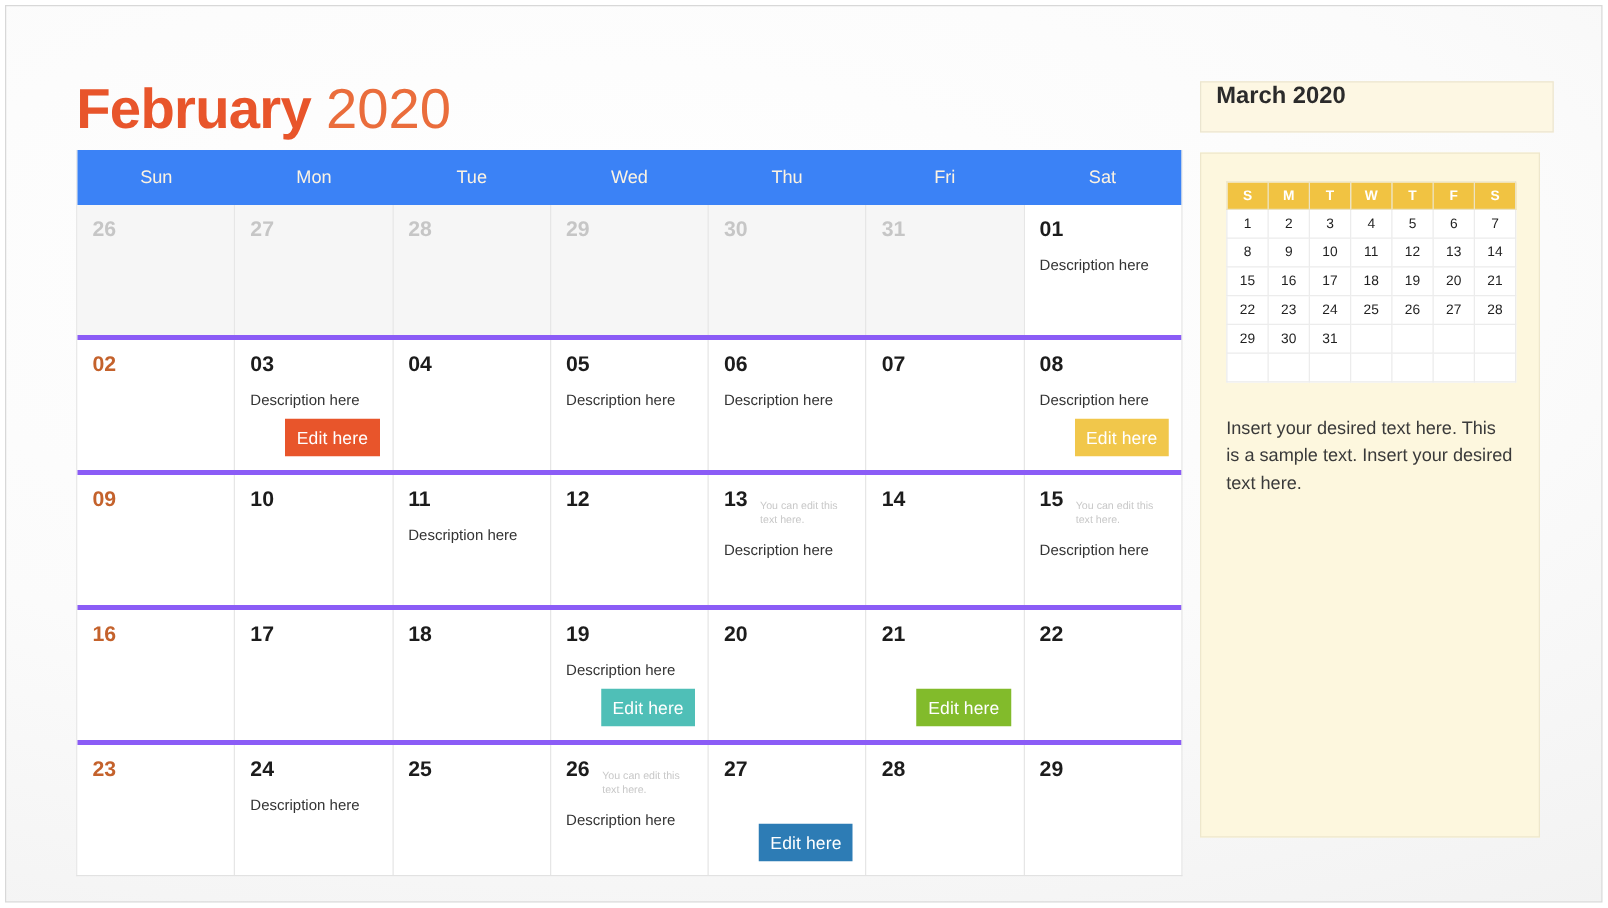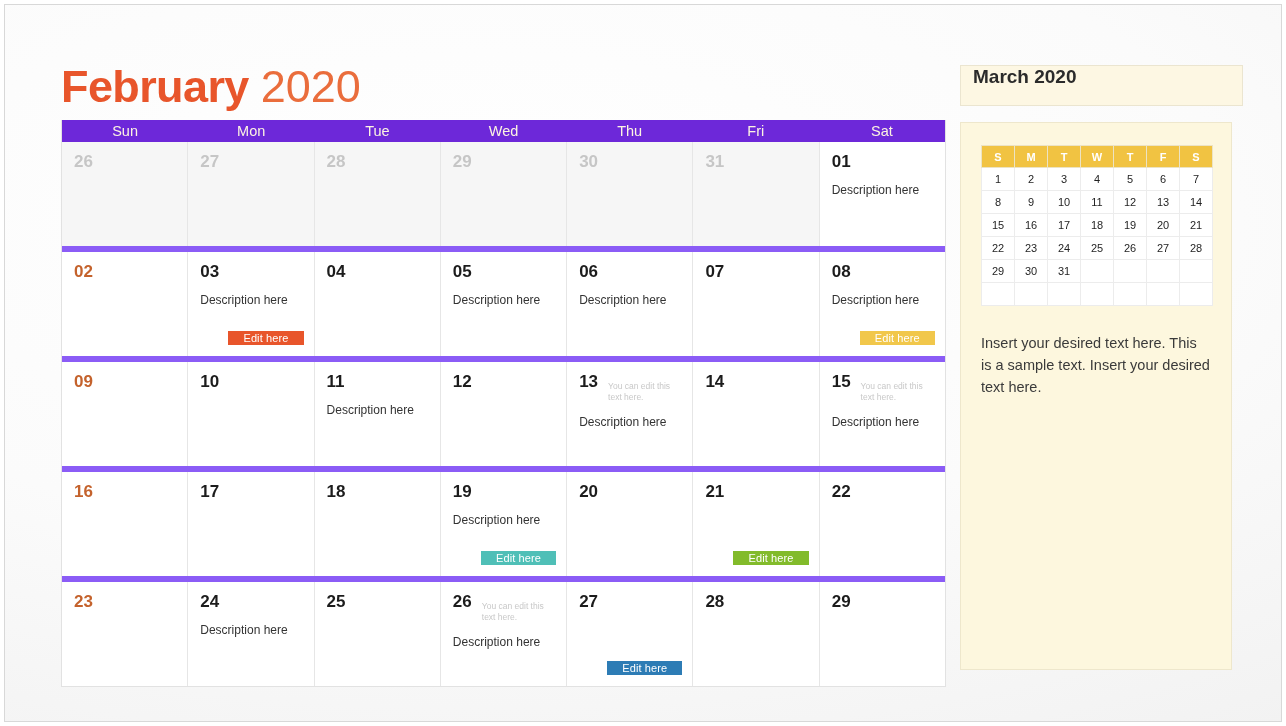--- a/index.html
+++ b/index.html
@@ -58,35 +58,35 @@
     position: absolute;
     left: 56px;
     top: 115px;
     width: 885px;
     border: 1px solid #e2e2e2;
     border-top: none;
     background: #fff;
   }
   #cal-head {
     display: flex;
-    background: #6d28d9;
-    height: 22px;
+    background: #3b82f6;
+    height: 44px;
   }
   .dow {
     flex: 1 1 0;
     display: flex;
     align-items: center;
     justify-content: center;
     color: #FCF3E2;
     font-size: 14.5px;
     line-height: 1;
   }
   .cal-row {
     display: flex;
-    border-top: 6px solid #8b5cf6;
+    border-top: 4px solid #8b5cf6;
   }
   .cal-row:first-of-type { border-top: none; }
   .cell {
     flex: 1 1 0;
     height: 104px;
     border-left: 1px solid #e6e6e6;
     padding: 11px 10px 0 12px;
     position: relative;
     background: #ffffff;
     overflow: hidden;
@@ -119,25 +119,25 @@
     font-size: 12px;
     color: #333333;
     margin-top: 12px;
     line-height: 1.2;
   }
   .editbtn {
     position: absolute;
     left: 12px;
     right: 10px;
     bottom: 11px;
-    height: 14px;
+    height: 30px;
     display: flex;
     align-items: center;
     justify-content: center;
-    font-size: 11px;
+    font-size: 14px;
     color: #ffffff;
     letter-spacing: 0.1px;
     cursor: pointer;
     margin-left: 28px;
   }
   .editbtn.orange { background: #E8552B; }
   .editbtn.yellow { background: #F2C council; }
   .editbtn.yellow { background: #F1C74B; }
   .editbtn.teal   { background: #4FBFB7; }
   .editbtn.green  { background: #82BB2B; }

